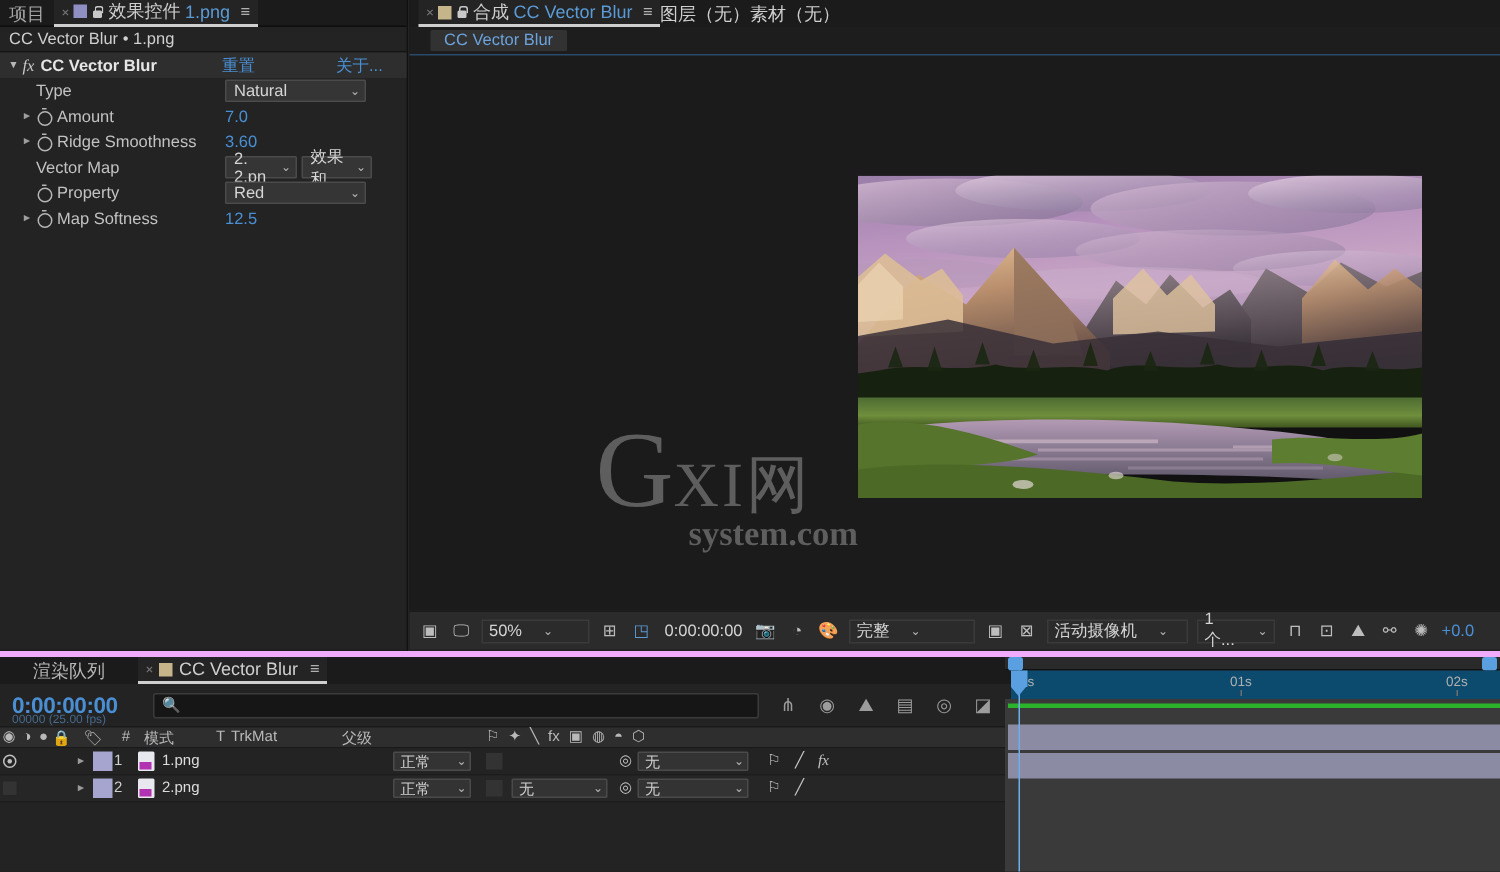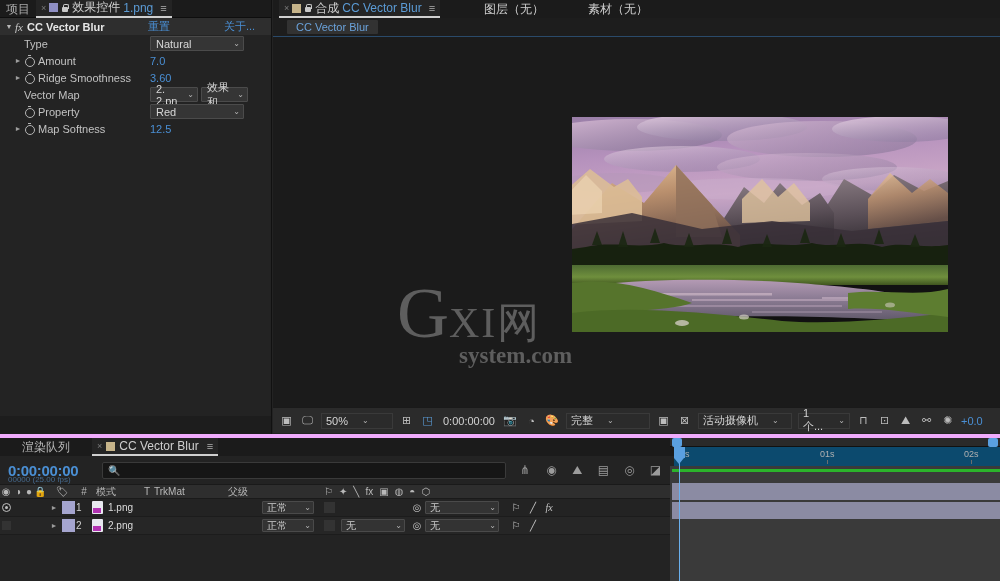--- a/index.html
+++ b/index.html
@@ -104,21 +104,21 @@
     background: #1d1d1d;
   }
   .comp-tabbar {
     height: 18px; background: #1b1b1b; display: flex; align-items: center;
     position: relative;
   }
   .comp-tab-active {
     display: flex; align-items: center; gap: 3px; height: 18px; padding: 0 5px;
     background: #242424; border-bottom: 2px solid #cfcfcf; margin-left: 6px;
   }
-  .comp-tab-plain { color: #cfcfcf; font-size: 12px; margin-left: 44px; }
+  .comp-tab-plain { color: #cfcfcf; font-size: 12px; }
   .comp-breadcrumb {
     height: 17px; background: #1d1d1d; display: flex; align-items: center;
     padding-left: 14px;
   }
   .crumb-chip {
     background: #323232; color: #6ba3dc; font-size: 11px;
     padding: 1px 9px; border-radius: 1px;
   }
   .comp-viewport {
     position: absolute; left: 0; top: 36px; right: 0; bottom: 26px;
@@ -272,20 +272,21 @@
       <div class="tab-active">
         <span class="tab-close">×</span>
         <span class="sw-purple"></span>
         <span class="lock-ico"></span>
         <span class="tab-label-cn">效果控件</span>
         <span class="tab-label-blue">1.png</span>
         <span class="hamburger">≡</span>
       </div>
     </div>
 
+    <div class="ec-header">CC Vector Blur • 1.png</div>
 
     <div class="ec-body">
 
       <div class="ec-fxrow">
         <span class="twirl">▼</span>
         <span class="fx-ico">fx</span>
         <span class="fx-name">CC Vector Blur</span>
         <span class="ec-reset">重置</span>
         <span class="ec-about">关于...</span>
       </div>

